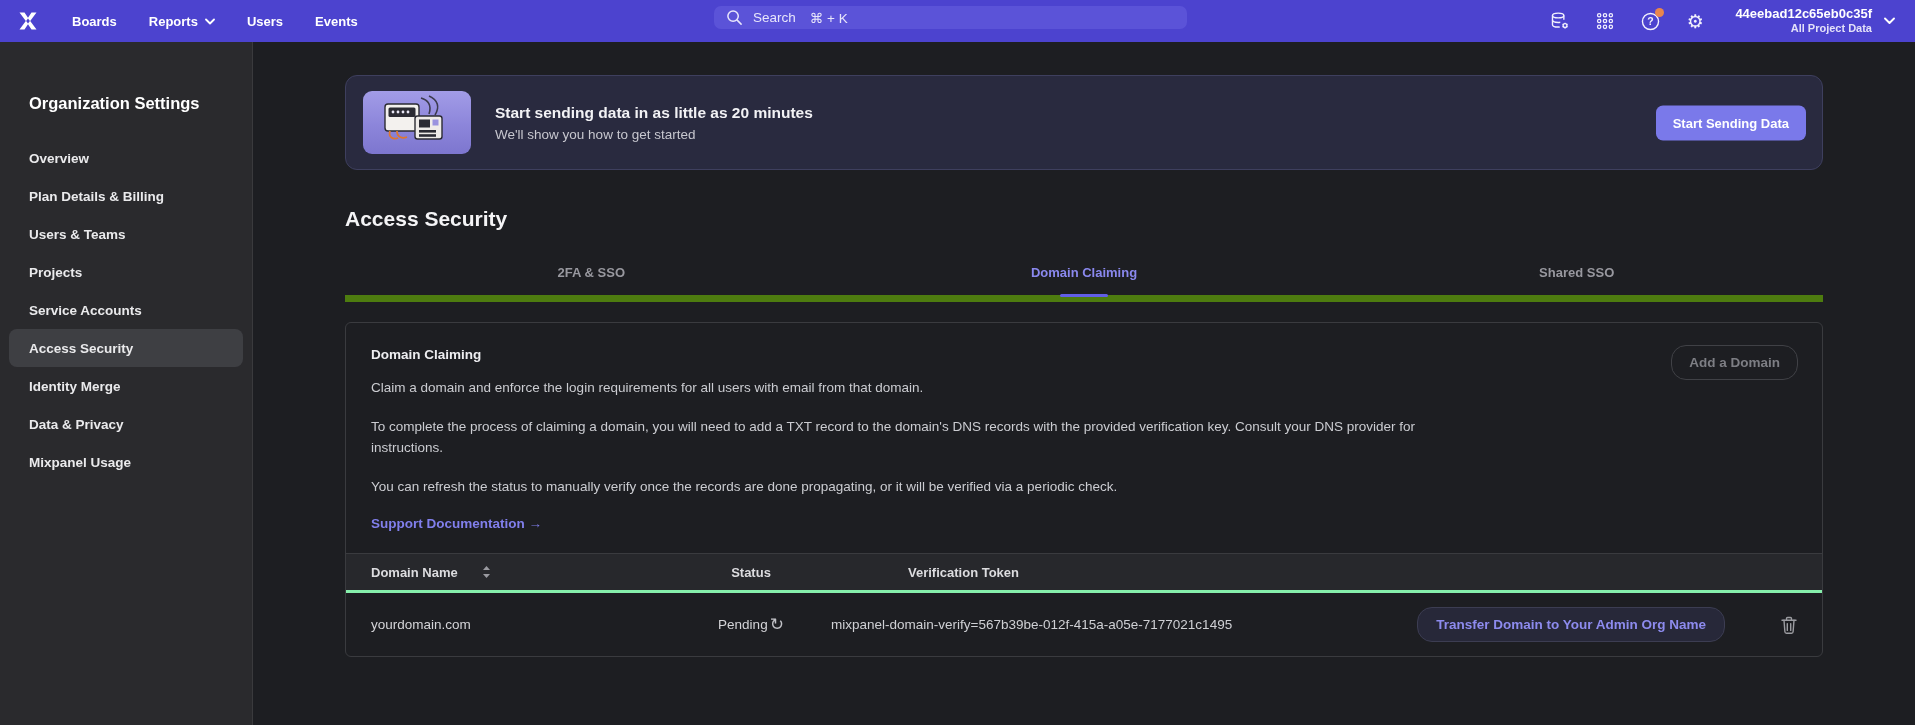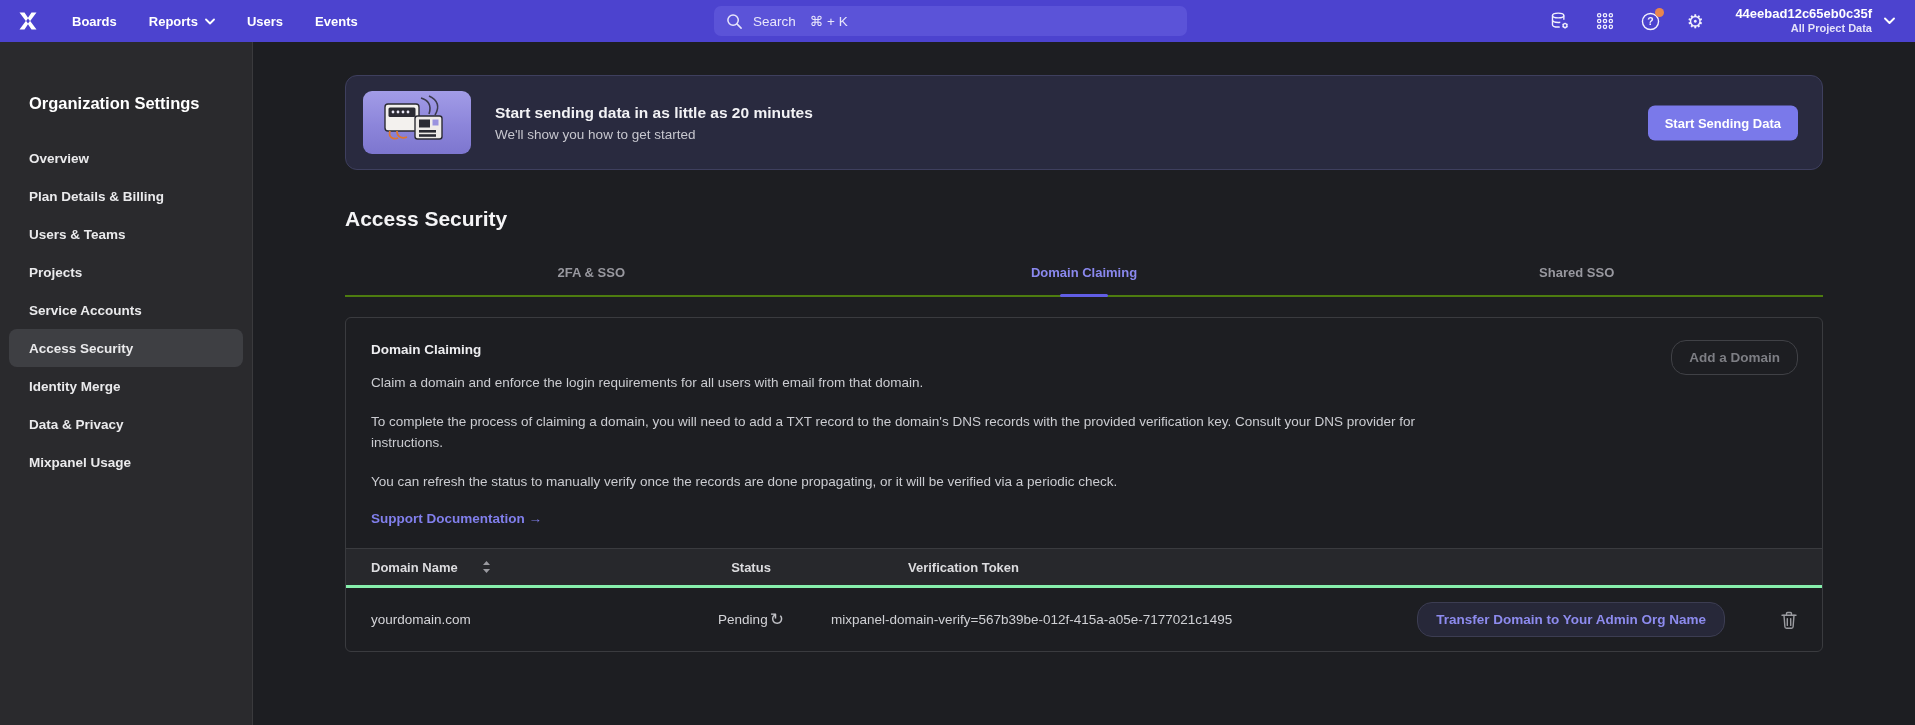--- a/index.html
+++ b/index.html
@@ -38,21 +38,21 @@
     align-items: center;
     gap: 7px;
     cursor: pointer;
     white-space: nowrap;
   }
   .searchbox {
     position: absolute;
     left: 714px;
     top: 6px;
     width: 473px;
-    height: 30px;
+    height: 23px;
     background: #5b53d8;
     border-radius: 7px;
     display: flex;
     align-items: center;
     padding: 0 12px;
     color: #e8e6fb;
     font-size: 13.5px;
     cursor: text;
   }
   .searchbox .shortcut { margin-left: 14px; }
@@ -139,21 +139,21 @@
     border-radius: 9px;
     background: linear-gradient(180deg, #a29ce7 0%, #8c85da 55%, #7d76cf 100%);
     margin-right: 24px;
     overflow: hidden;
     flex-shrink: 0;
   }
   .banner-title { font-size: 15.5px; font-weight: 700; color: #f2f2f5; }
   .banner-sub { font-size: 13.5px; color: #c7c7cf; margin-top: 5px; }
   .banner-btn {
     position: absolute;
-    right: 24px;
+    right: 16px;
     top: 50%;
     transform: translateY(-50%);
     background: #7a79ea;
     color: #ffffff;
     border: none;
     font-family: inherit;
     font-size: 13px;
     font-weight: 700;
     padding: 10px 17px;
     border-radius: 7px;
@@ -163,21 +163,21 @@
   .page-title {
     margin-top: 37px;
     font-size: 21px;
     font-weight: 700;
     color: #f4f4f6;
   }
 
   .tabs {
     display: flex;
     margin-top: 24px;
-    border-bottom: 2px solid #4d7c0f;
+    border-bottom: 7px solid #4d7c0f;
   }
   .tab {
     flex: 1;
     text-align: center;
     padding: 10px 0 15px;
     font-size: 13px;
     font-weight: 600;
     color: #98989f;
     cursor: pointer;
     position: relative;

